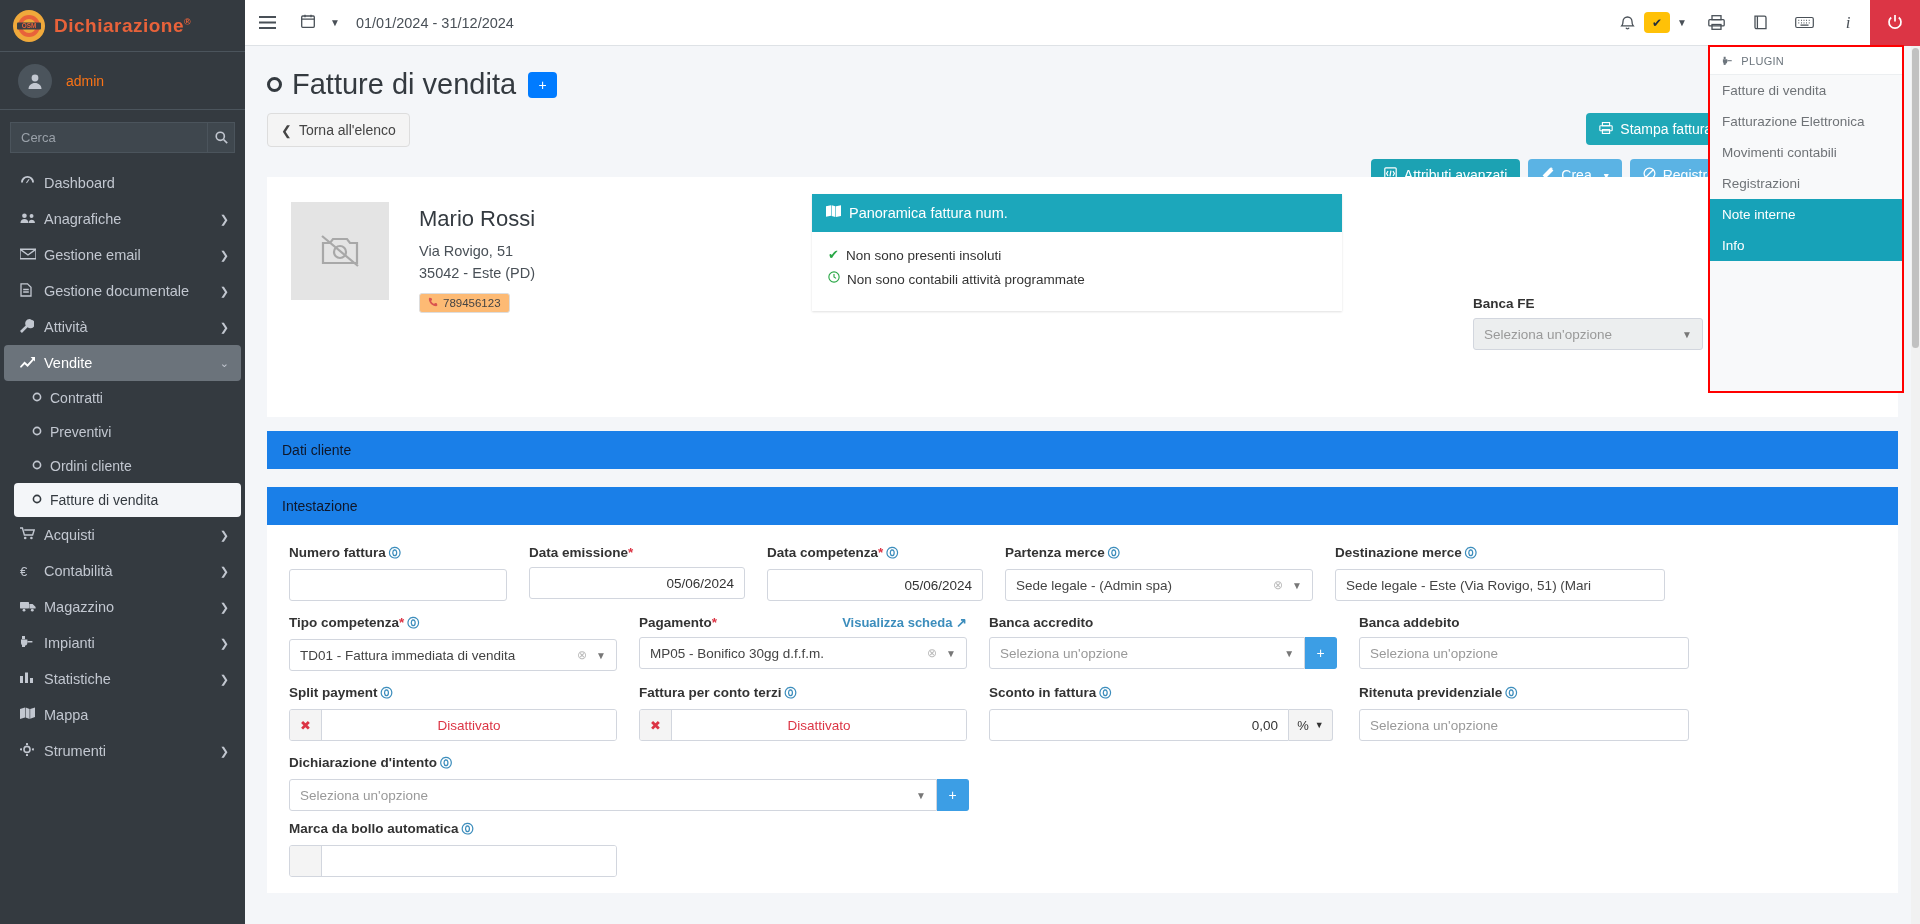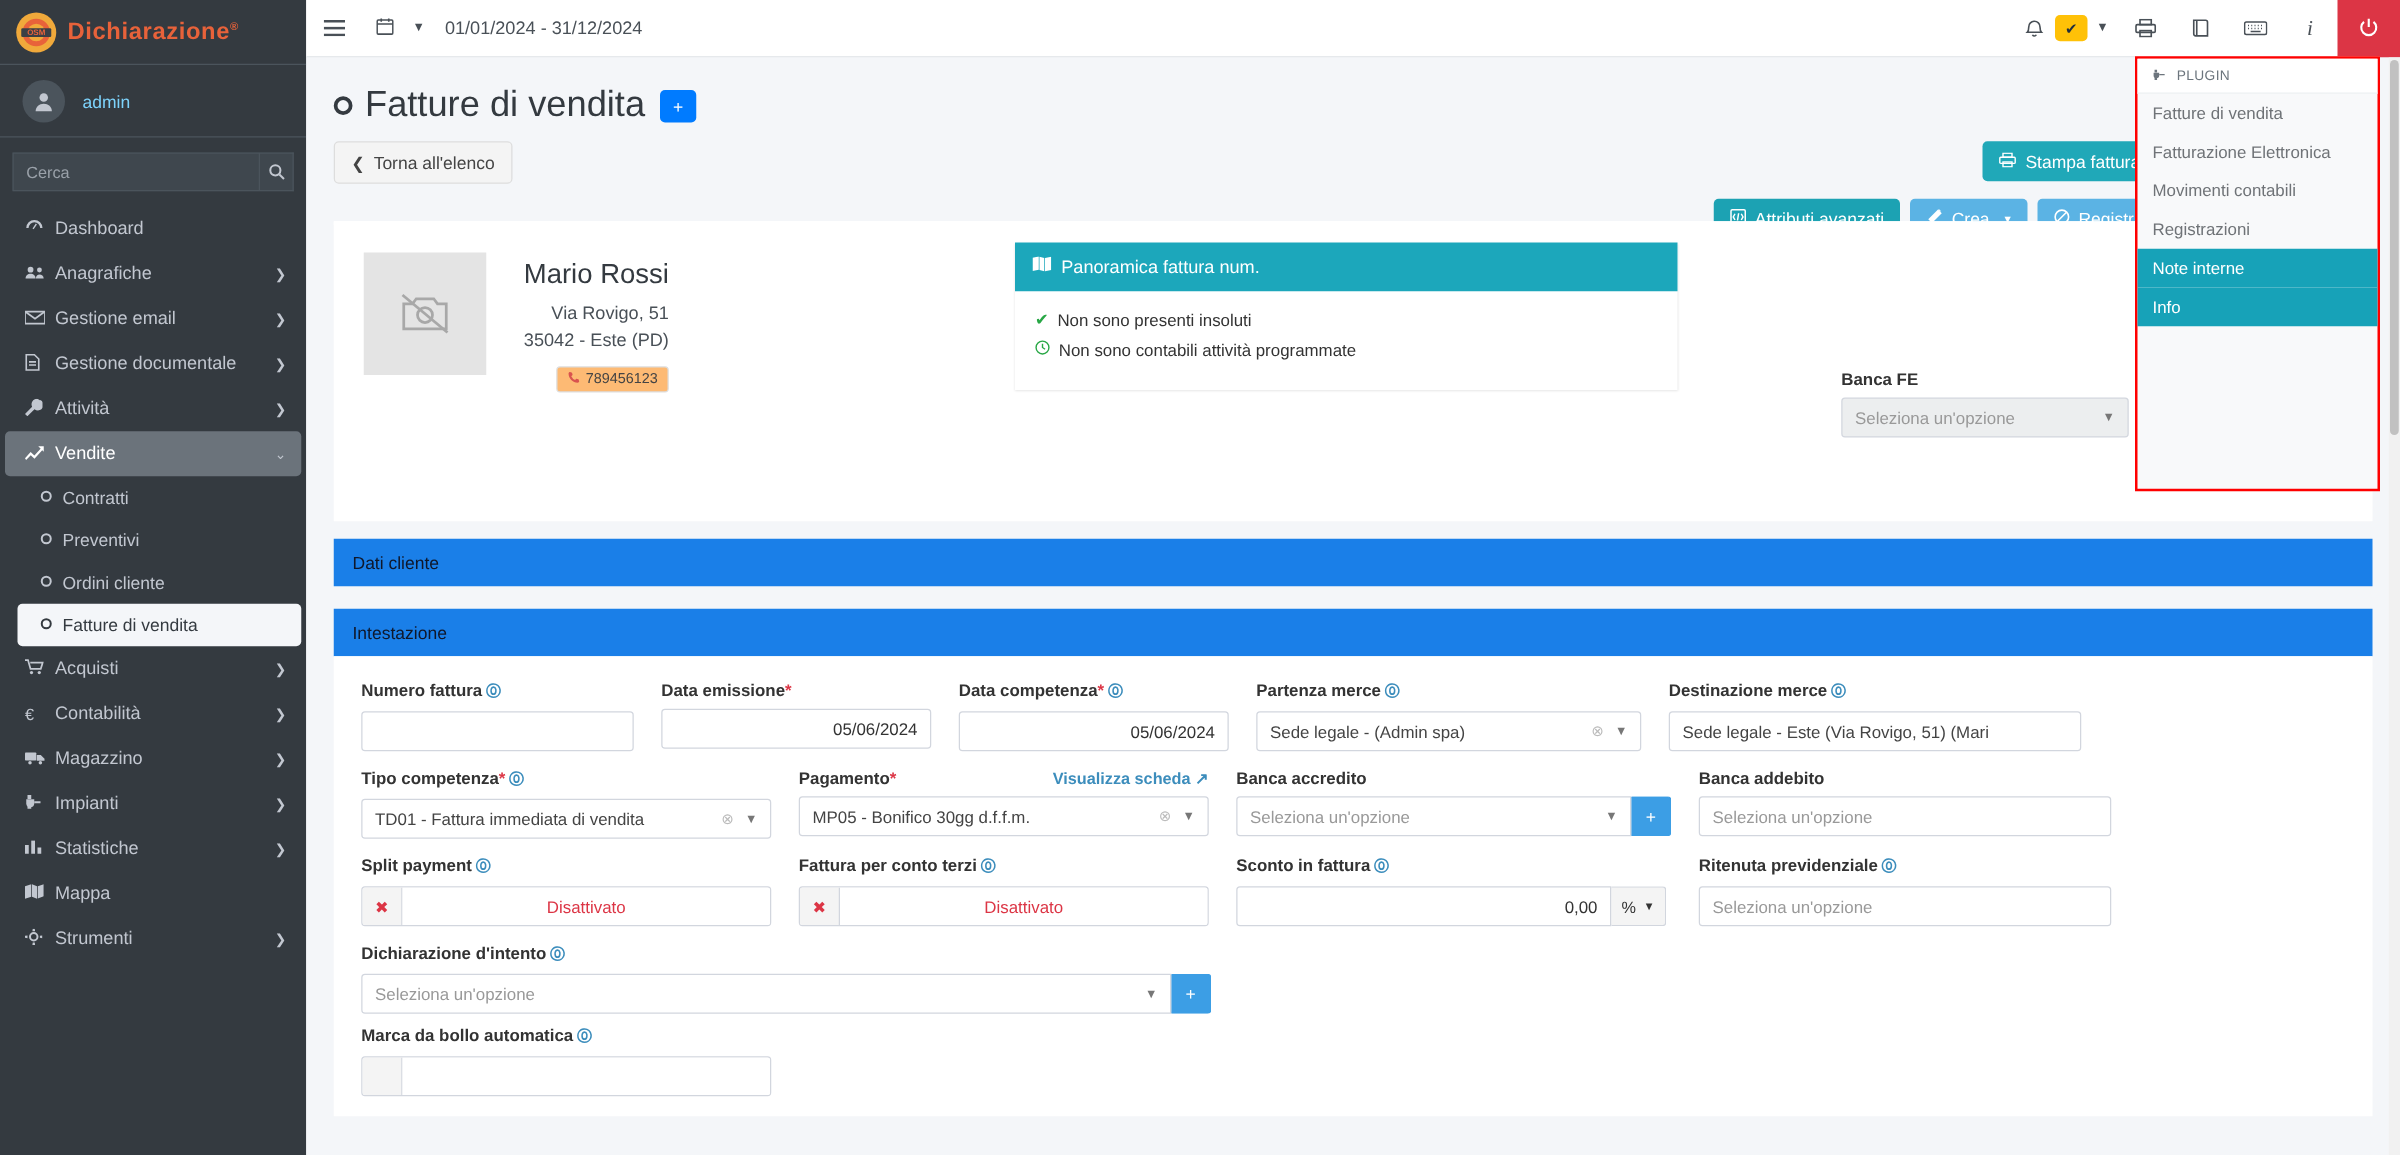--- a/index.html
+++ b/index.html
@@ -43,21 +43,21 @@
     display: flex; align-items: center;
     padding-left: 18px;
     border-bottom: 1px solid #4b545c;
   }
   .avatar {
     width: 34px; height: 34px; border-radius: 50%;
     background: #4b545c;
     display: flex; align-items: center; justify-content: center;
     color: #c2c7d0; font-size: 19px;
   }
-  .username { color: #7dd3fc; font-size: 14px; margin-left: 14px; }
+  .username { color: #f97316; font-size: 14px; margin-left: 14px; }
 
   .searchrow {
     padding: 12px 10px 6px 10px;
     display: flex;
   }
   .searchrow input {
     flex: 1 1 auto;
     background: #3f474e;
     border: 1px solid #4b545c;
     color: #c2c7d0;
@@ -228,21 +228,21 @@
 
   
   .white-card {
     margin: 30px 22px 0 22px;
     background: #fff;
     border-top: 3px solid #fff;
     padding: 22px 24px 26px 24px;
     position: relative;
     min-height: 240px;
   }
-  .cust-wrap { display: flex; text-align: right; }
+  .cust-wrap { display: flex; }
   .cust-photo {
     width: 98px; height: 98px; background: #e4e4e4;
     display: flex; align-items: center; justify-content: center;
     color: #a3a3a3; font-size: 34px;
   }
   .cust-info { margin-left: 30px; padding-top: 4px; }
   .cust-name { font-size: 22px; color: #343a40; margin-bottom: 8px; }
   .cust-line { font-size: 14.5px; color: #495057; line-height: 1.55; }
   .phone-chip {
     display: inline-flex; align-items: center;

